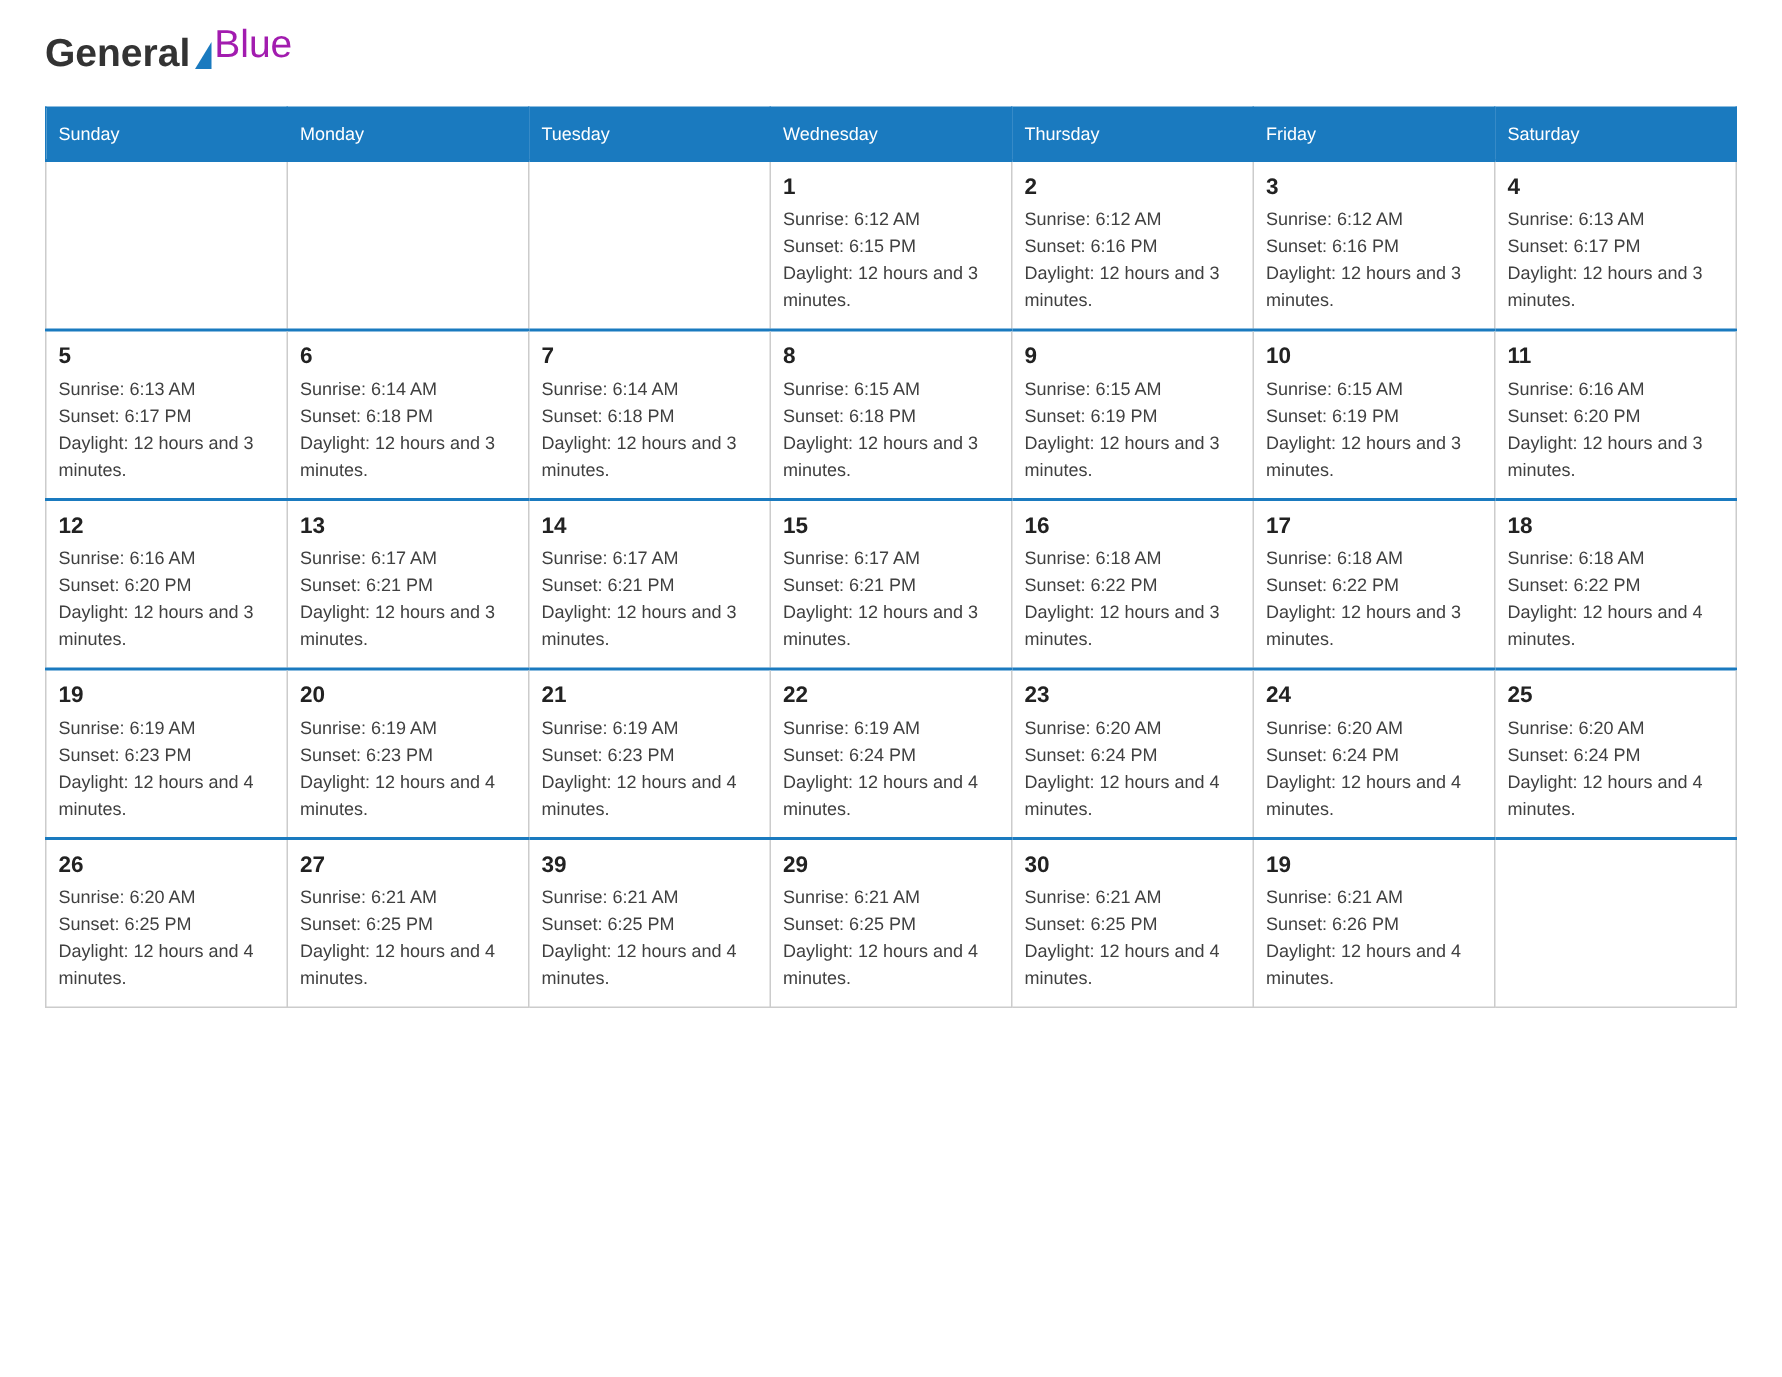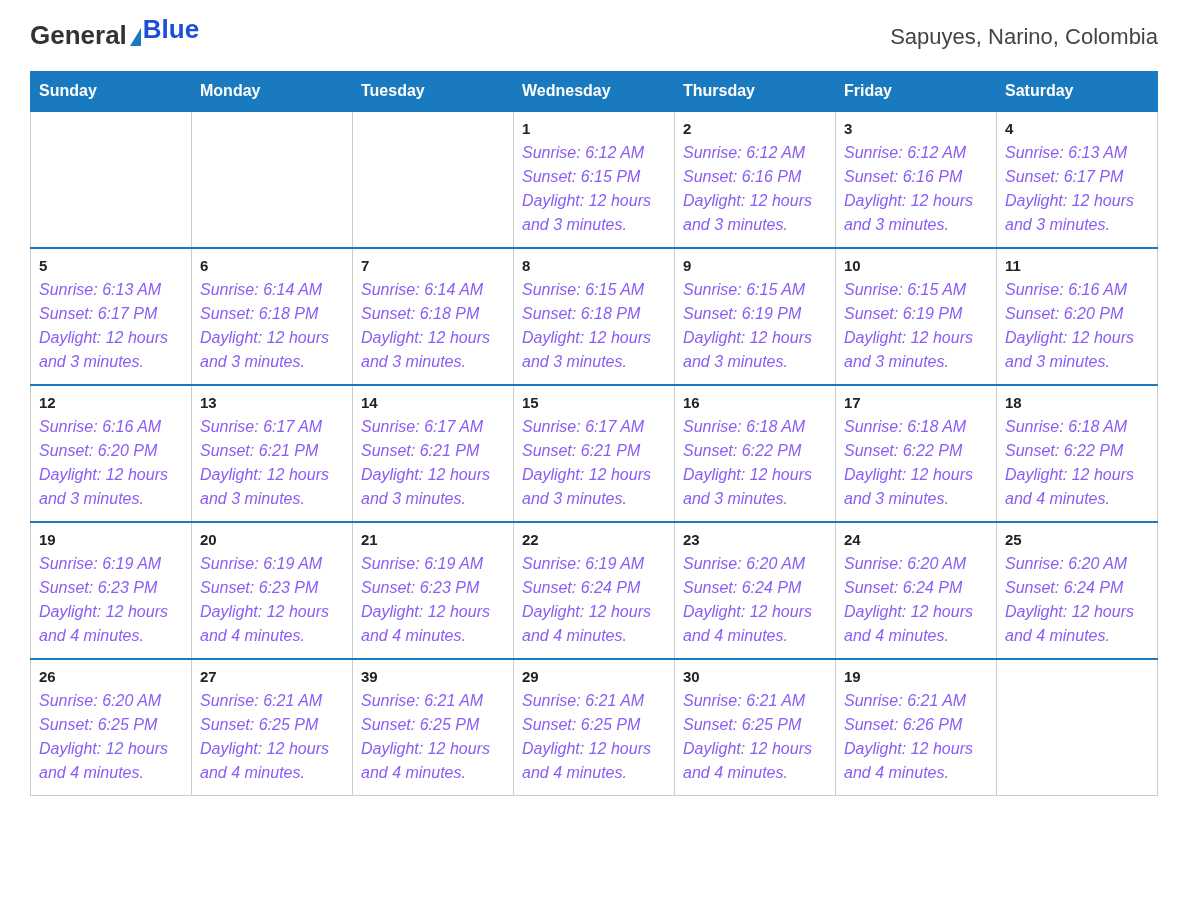--- a/index.html
+++ b/index.html
@@ -36,22 +36,22 @@
       margin-top: 4px;
     }
     .calendar {
       width: 100%;
       border-collapse: collapse;
       border: 1px solid #ccc;
     }
     .calendar th {
       background-color: #1a7abf;
       color: #fff;
-      font-size: 16px;
-      font-weight: bold;
+      font-size: 12px;
+      font-weight: normal;
       padding: 10px 8px;
       text-align: left;
       border: 1px solid #1a7abf;
     }
     .calendar td {
       vertical-align: top;
       padding: 8px 8px 10px 8px;
       border: 1px solid #ccc;
       width: 14.28%;
       font-size: 13px;
@@ -59,45 +59,43 @@
       min-height: 90px;
     }
     .day-number {
       font-size: 15px;
       font-weight: bold;
       color: #222;
       display: block;
       margin-bottom: 4px;
     }
     .day-info {
-      font-size: 16px;
-      color: #8b5cf6;
+      font-size: 12px;
+      color: #404040;
       line-height: 1.5;
-      font-style: italic;
     }
     .empty-cell {
       background: #fff;
     }
     tr.week-row td {
       border-top: 2px solid #1a7abf;
     }
   </style>
 </head>
 <body>
 
 <div class="header">
   <div class="logo">
     <div style="display:flex; align-items:center;">
       <span style="font-size:26px; font-weight:bold; color:#333;">General</span>
       <span style="display:inline-block; width:0; height:0; border-left:11px solid transparent; border-right:0px solid transparent; border-bottom:18px solid #1a7abf; margin-left:3px; margin-bottom:-2px;"></span>
     </div>
-    <div style="font-size:26px; font-weight:bold; color:#1d4ed8; margin-top:-6px; margin-left:2px;">Blue</div>
+    <div style="font-size:26px; font-weight:normal; color:#a21caf; margin-top:-6px; margin-left:2px;">Blue</div>
   </div>
   <div class="title-area">
-    <div class="location-title">Sapuyes, Narino, Colombia</div>
   </div>
 </div>
 
 <table class="calendar">
   <thead>
     <tr>
     <th>Sunday</th>
         <th>Monday</th>
         <th>Tuesday</th>
         <th>Wednesday</th>

